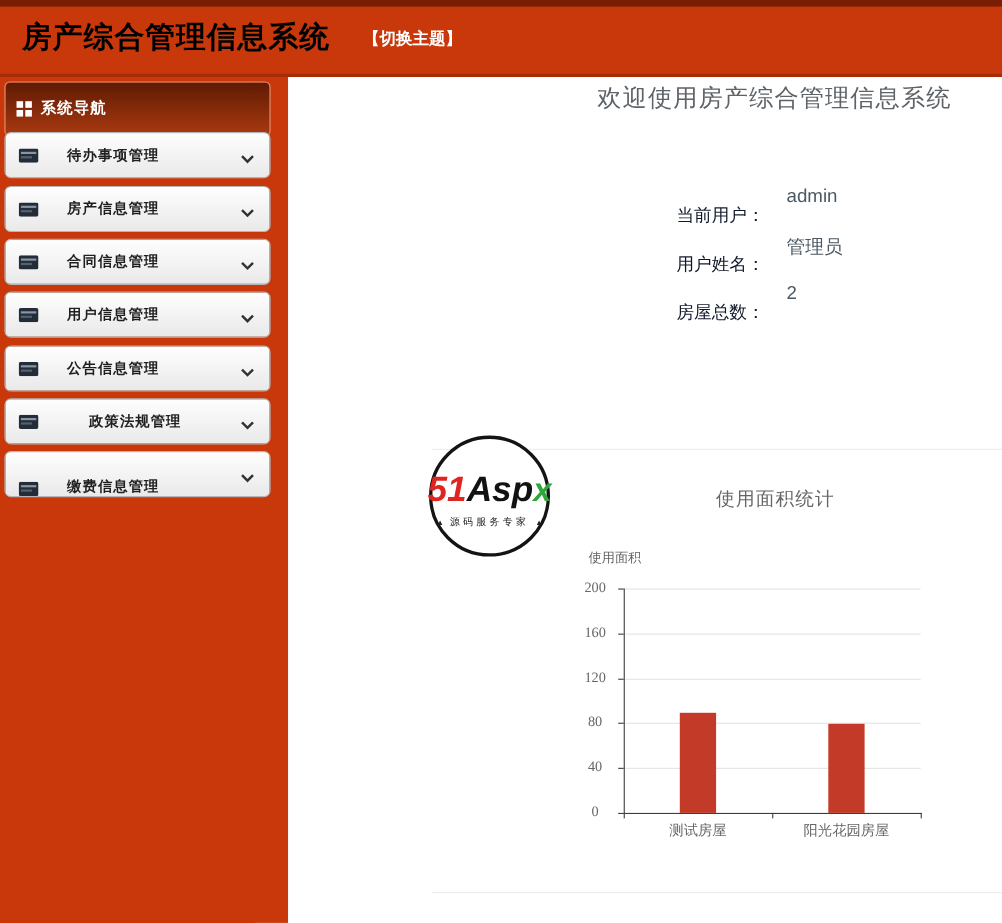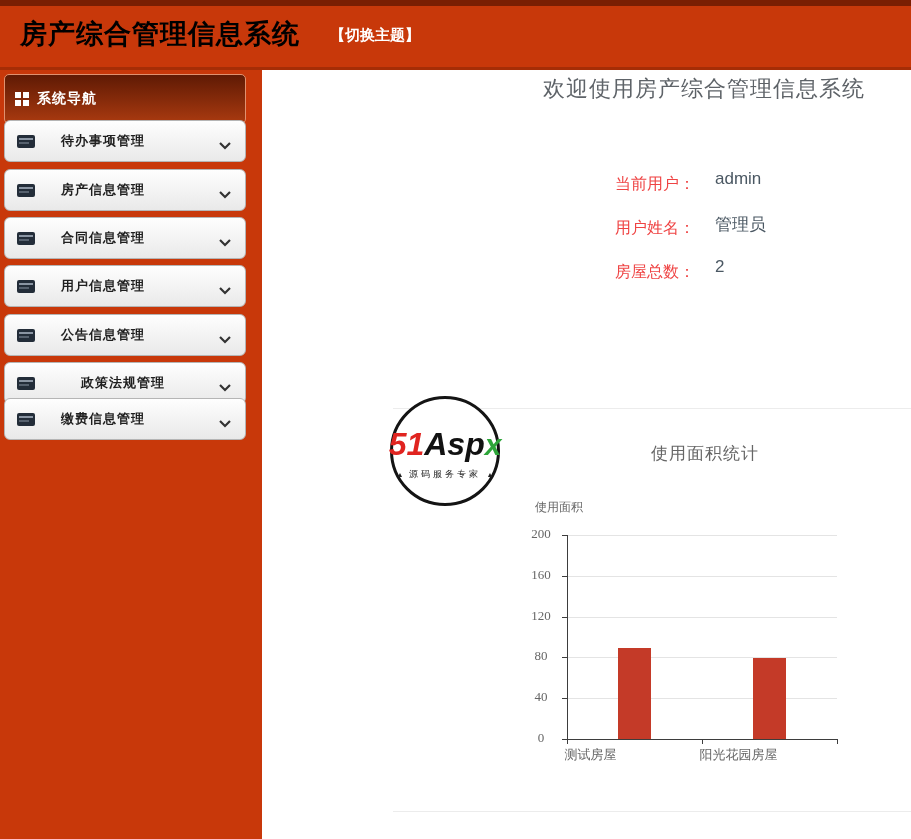--- a/index.html
+++ b/index.html
@@ -26,21 +26,21 @@
   .side-item{position:absolute;left:4px;width:242px;height:42px;background:linear-gradient(#fefefe,#e9e9e9);
     border:1px solid #b5b5b5;border-radius:6px;display:flex;align-items:center;cursor:pointer;box-sizing:border-box;}
   .side-item .card-icon{margin-left:12px;display:flex;}
   .side-item .item-label{margin-left:26px;font-size:13px;font-weight:bold;color:#1f1f1f;letter-spacing:1px;}
   .side-item .chev{position:absolute;right:14px;top:15px;}
 
   
   .main{position:absolute;left:262px;top:70px;width:649px;height:769px;background:#fff;}
   .welcome-title{position:absolute;left:281px;top:4px;font-size:22px;color:#5e6368;letter-spacing:1px;white-space:nowrap;}
   .info-row{position:absolute;left:353px;white-space:nowrap;}
-  .info-row .lbl{position:absolute;left:0;top:4px;font-size:16px;color:#ef4444;}
+  .info-row .lbl{position:absolute;left:0;top:16px;font-size:16px;color:#0f172a;}
   .info-row .val{position:absolute;left:100px;top:-1px;font-size:17px;color:#4b5863;}
   .sep{position:absolute;height:1px;background:#ececec;}
   .chart-title{position:absolute;left:443px;top:372px;transform:translateX(-50%);font-size:17px;color:#666;letter-spacing:1px;white-space:nowrap;}
   .ylabel{position:absolute;left:273px;top:429px;font-size:12px;color:#666;white-space:nowrap;}
 
   
   .watermark{position:absolute;left:128px;top:326px;width:110px;height:110px;}
   .wm-circle{position:absolute;left:0;top:0;width:104px;height:104px;border:3px solid #141414;border-radius:50%;background:#fff;}
   .wm-brand{position:absolute;left:55px;top:30px;transform:translateX(-50%);white-space:nowrap;font-style:italic;font-weight:bold;}
   .wm-51{font-size:32px;color:#e02420;}
@@ -48,21 +48,21 @@
   .wm-x{font-size:30px;color:#2ea63a;}
   .wm-sub{position:absolute;left:55px;top:72px;transform:translateX(-50%);font-size:9px;color:#222;letter-spacing:3px;white-space:nowrap;}
   .wm-tri{font-size:7px;color:#222;letter-spacing:0;}
 
   
   .gridline{position:absolute;height:1px;background:#e4e4e4;}
   .axis-line{position:absolute;background:#3d3d3d;}
   .tickmark{position:absolute;background:#3d3d3d;}
   .ytick-label{position:absolute;width:38px;text-align:center;font-size:13px;color:#666;font-family:Liberation Serif, serif;}
   .bar{position:absolute;}
-  .cat-label{position:absolute;width:140px;font-size:13px;color:#666;white-space:nowrap;}
+  .cat-label{position:absolute;width:140px;text-align:center;font-size:13px;color:#666;white-space:nowrap;}
 </style>
 </head>
 <body>
 
 <div class="page">
 
   <div class="header">
     <div class="header-topstrip"></div>
     <div class="app-title">房产综合管理信息系统</div>
     <div class="theme-switch">【切换主题】</div>
@@ -150,21 +150,21 @@
             <rect width="18" height="13" rx="2" fill="#232d39"></rect>
             <rect x="2" y="3" width="14" height="2" fill="#8a95a3"></rect>
             <rect x="2" y="7" width="10" height="2" fill="#56616e"></rect>
           </svg>
         </span>
       <span class="item-label">政策法规管理</span>
       <span class="chev"><svg width="12" height="8">
             <polyline points="1,1 6,6 11,1" fill="none" stroke="#333" stroke-width="2.2"></polyline>
           </svg></span>
     </div>
-    <div class="side-item" style="top:328px;">
+    <div class="side-item" style="top:340px;align-items:flex-end;">
       <span class="card-icon">
           <svg width="18" height="13">
             <rect width="18" height="13" rx="2" fill="#232d39"></rect>
             <rect x="2" y="3" width="14" height="2" fill="#8a95a3"></rect>
             <rect x="2" y="7" width="10" height="2" fill="#56616e"></rect>
           </svg>
         </span>
       <span class="item-label">缴费信息管理</span>
       <span class="chev"><svg width="12" height="8">
             <polyline points="1,1 6,6 11,1" fill="none" stroke="#333" stroke-width="2.2"></polyline>

